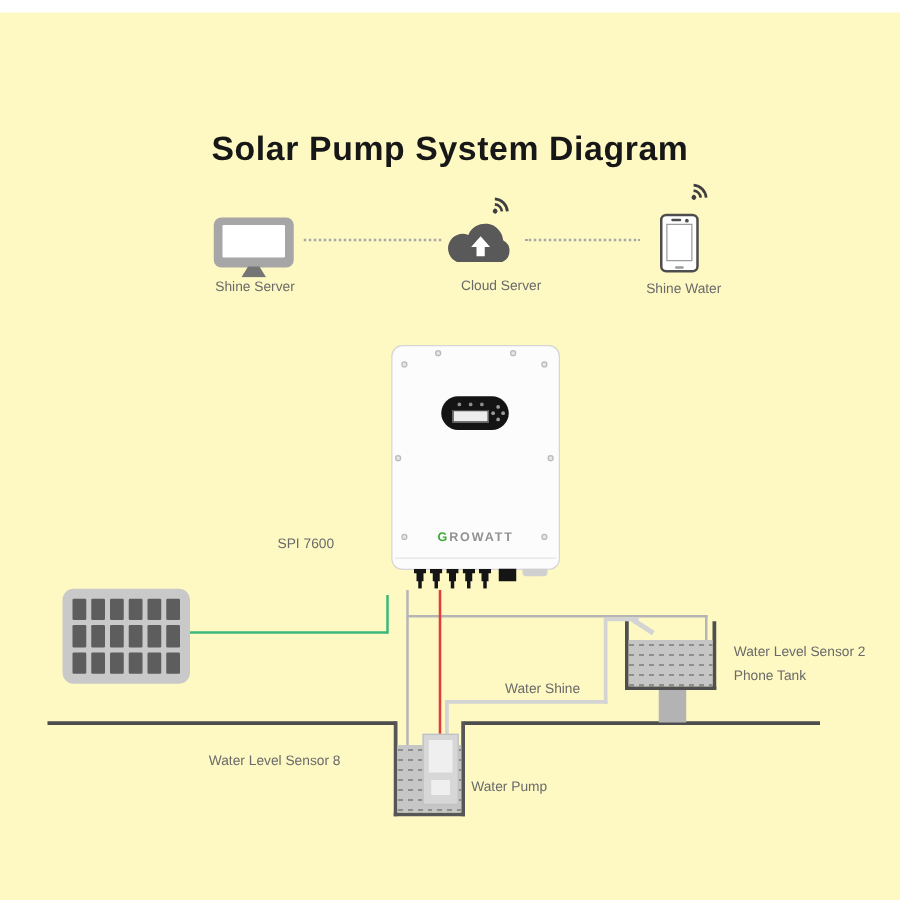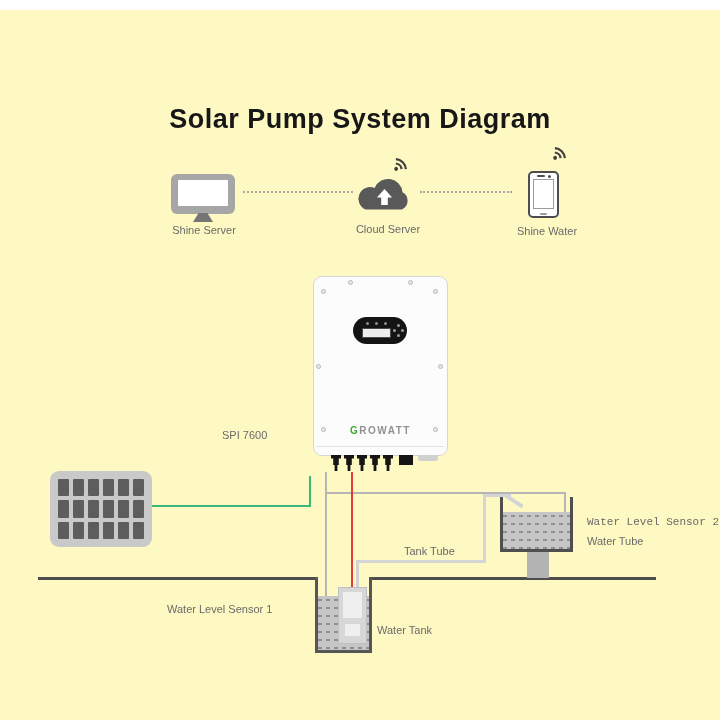--- a/index.html
+++ b/index.html
@@ -86,21 +86,21 @@
 
   <svg class="wifi" style="left:389px;top:145px;" viewBox="0 0 24 24">
     <path d="M3.5 10.5a13 13 0 0 1 17 0" fill="none" stroke="#3f3f3f" stroke-width="2.6"></path>
     <path d="M7.2 14.2a7.5 7.5 0 0 1 9.6 0" fill="none" stroke="#3f3f3f" stroke-width="2.6"></path>
     <circle cx="12" cy="18.6" r="2.3" fill="#3f3f3f"></circle>
   </svg>
   <svg class="abs" id="cloud-svg" viewBox="0 0 61 38">
     <path d="M48.5 16.2A14.5 14.5 0 0 0 20.6 12 10.8 10.8 0 0 0 11.6 33.5h36.2a9.6 9.6 0 0 0 .7-17.3z" fill="#595959"></path>
     <path d="M30.5 13 l7.6 8.6 h-4.3 v7.4 h-6.6 v-7.4 h-4.3 z" fill="#ffffff"></path>
   </svg>
-  <div class="lbl center" style="left:343px;top:213px;width:90px;">Cloud Server</div>
+  <div class="lbl center" style="left:343px;top:213px;width:90px;text-align:right;">Cloud Server</div>
 
   <div class="dotline" style="left:420px;top:181px;width:92px;"></div>
 
   <svg class="wifi" style="left:548px;top:134px;" viewBox="0 0 24 24">
     <path d="M3.5 10.5a13 13 0 0 1 17 0" fill="none" stroke="#3f3f3f" stroke-width="2.6"></path>
     <path d="M7.2 14.2a7.5 7.5 0 0 1 9.6 0" fill="none" stroke="#3f3f3f" stroke-width="2.6"></path>
     <circle cx="12" cy="18.6" r="2.3" fill="#3f3f3f"></circle>
   </svg>
   <div class="abs" id="phone">
     <div id="phone-speaker"></div>
@@ -171,37 +171,37 @@
   <div class="wire sn" style="left:325px;top:462px;width:2px;height:136px;"></div>
   <div class="wire sn" style="left:325px;top:482px;width:241px;height:2px;"></div>
   <div class="wire sn" style="left:564px;top:482px;width:2px;height:26px;"></div>
   <div class="wire pw" style="left:351px;top:462px;width:2px;height:117px;"></div>
 
   <div class="tube" style="left:356px;top:552px;width:3px;height:26px;"></div>
   <div class="tube" style="left:356px;top:550px;width:130px;height:3px;"></div>
   <div class="tube" style="left:483px;top:486px;width:3px;height:67px;"></div>
   <div class="tube" style="left:483px;top:484px;width:28px;height:3px;"></div>
   <div class="tube" style="left:507px;top:484px;width:20px;height:4px;transform:rotate(33deg);transform-origin:left top;"></div>
-  <div class="lbl" style="left:404px;top:535px;">Tank Tube</div>
+  <div class="lbl" style="left:404px;top:535px;">Water Shine</div>
 
   <div class="ground" style="left:38px;top:567px;width:279px;"></div>
   <div class="ground" style="left:371px;top:567px;width:285px;"></div>
 
   <div class="wall" style="left:315px;top:567px;width:3px;height:76px;"></div>
   <div class="wall" style="left:369px;top:567px;width:3px;height:76px;"></div>
   <div class="wall" style="left:315px;top:640px;width:57px;height:3px;"></div>
   <div class="abs water" style="left:318px;top:586px;width:51px;height:54px;"></div>
   <div class="abs" id="pump">
     <div id="pump-top"></div>
     <div id="pump-mid"></div>
   </div>
-  <div class="lbl" style="left:377px;top:614px;">Water Tank</div>
-  <div class="lbl" style="left:167px;top:593px;">Water Level Sensor 1</div>
+  <div class="lbl" style="left:377px;top:614px;">Water Pump</div>
+  <div class="lbl" style="left:167px;top:593px;">Water Level Sensor 8</div>
 
   <div class="wall" style="left:500px;top:487px;width:3px;height:55px;background:#4f4f4f;"></div>
   <div class="wall" style="left:570px;top:487px;width:3px;height:55px;background:#4f4f4f;"></div>
   <div class="wall" style="left:500px;top:539px;width:73px;height:3px;background:#4f4f4f;"></div>
   <div class="abs water" style="left:503px;top:502px;width:67px;height:37px;"></div>
   <div class="abs" id="pedestal"></div>
-  <div class="lbl" style="left:587px;top:506px;font-family:Liberation Mono, monospace;">Water Level Sensor 2</div>
-  <div class="lbl" style="left:587px;top:525px;">Water Tube</div>
+  <div class="lbl" style="left:587px;top:506px;">Water Level Sensor 2</div>
+  <div class="lbl" style="left:587px;top:525px;">Phone Tank</div>
 
 </div>
 
 </body></html>

